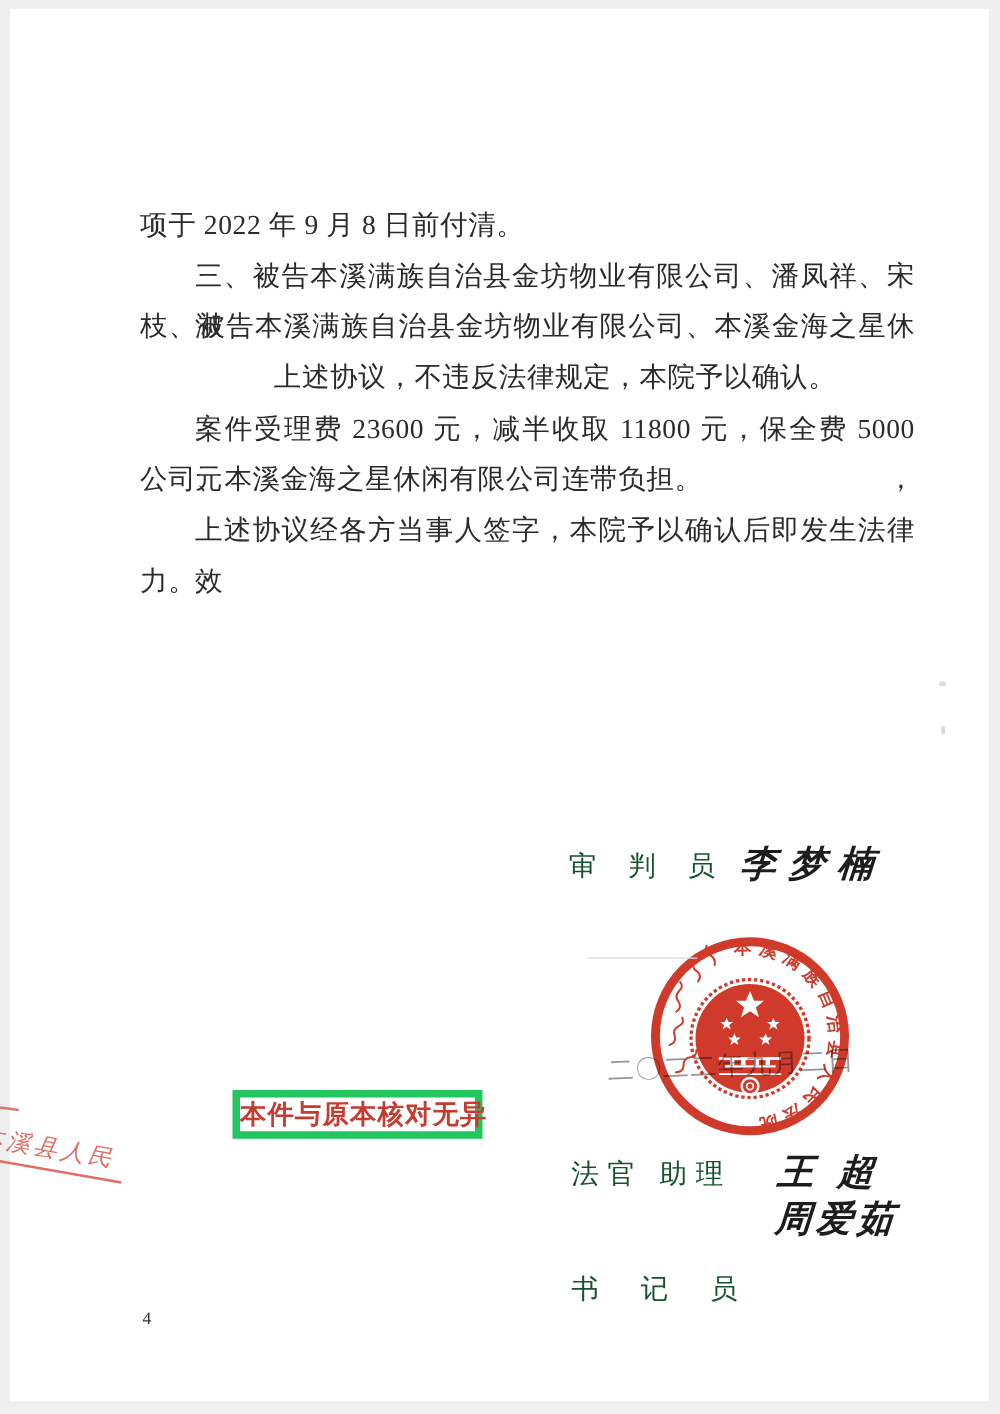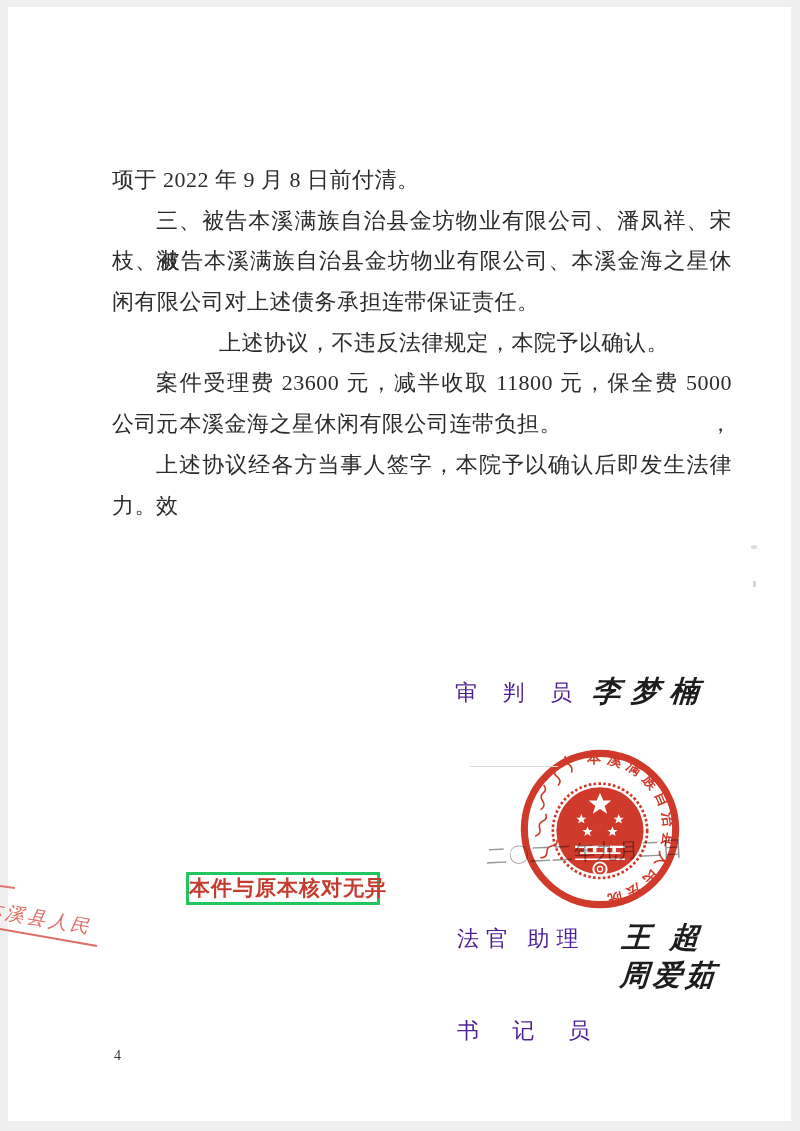--- a/index.html
+++ b/index.html
@@ -16,38 +16,38 @@
   .textblock{
     position:absolute;left:112px;top:160px;width:620px;
     font-size:22px;line-height:40.7px;color:#2b2b2b;
     letter-spacing:0.5px;
   }
   .line{height:40.7px;white-space:nowrap;box-sizing:border-box;}
   .line.indent{padding-left:44px;text-align:center;}
   .line.justify{white-space:normal;text-align:justify;text-align-last:justify;}
   
   .sig-label{
-    position:absolute;color:#4c1d95;font-size:22px;white-space:nowrap;
+    position:absolute;color:#14532d;font-size:22px;white-space:nowrap;
   }
   .sig-name{
     position:absolute;color:#1d1d1d;font-size:29px;font-weight:bold;
     font-style:italic;white-space:nowrap;transform:skewX(-4deg);
   }
   
   .seal{position:absolute;left:511px;top:740px;width:178px;height:178px;}
   
   .seal-date{
     position:absolute;left:486px;top:838px;width:210px;
     font-size:21px;color:#858585;letter-spacing:1px;white-space:nowrap;
     transform:rotate(-2.5deg);opacity:.85;mix-blend-mode:multiply;
   }
   
   .verify-stamp{
     position:absolute;left:186px;top:872px;width:188px;height:27px;
-    border:3px solid #22c55e;color:#c43c30;font-weight:bold;
+    border:6px solid #22c55e;color:#c43c30;font-weight:bold;
     font-size:21px;line-height:27px;text-align:center;letter-spacing:1px;
     white-space:nowrap;
   }
   
   .margin-note{
     position:absolute;left:-14px;top:896px;width:118px;
     color:#da554b;font-size:19px;letter-spacing:3px;white-space:nowrap;
     border-bottom:2px solid #d9544a;padding-bottom:3px;
     transform:rotate(10deg);transform-origin:left top;opacity:.85;
     font-style:italic;
@@ -69,21 +69,20 @@
 </style>
 </head>
 <body>
 
 <div class="paper"></div>
 
 <div class="textblock">
   <div class="line">项于 2022 年 9 月 8 日前付清。</div>
   <div class="line indent justify">三、被告本溪满族自治县金坊物业有限公司、潘凤祥、宋淑</div>
   <div class="line justify">枝、被告本溪满族自治县金坊物业有限公司、本溪金海之星休</div>
-  <div class="line">闲有限公司对上述债务承担连带保证责任。</div>
   <div class="line indent">上述协议，不违反法律规定，本院予以确认。</div>
   <div class="line indent justify">案件受理费 23600 元，减半收取 11800 元，保全费 5000 元，</div>
   <div class="line">公司、本溪金海之星休闲有限公司连带负担。</div>
   <div class="line indent justify">上述协议经各方当事人签字，本院予以确认后即发生法律效</div>
   <div class="line">力。</div>
 </div>
 
 <div class="sig-label" style="left:455px;top:678px;letter-spacing:10px;">审  判  员</div>
 <div class="sig-name" style="left:592px;top:672px;letter-spacing:10px;">李梦楠</div>
 

